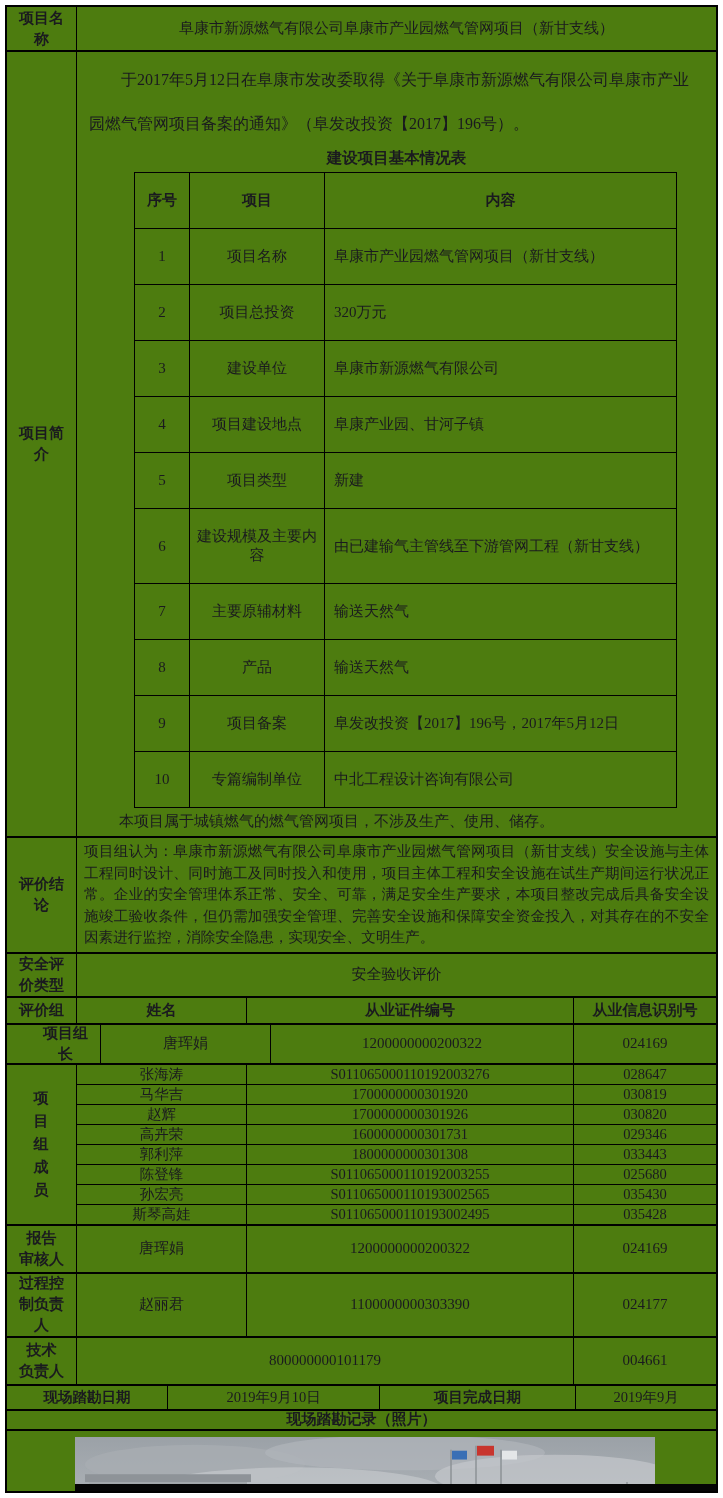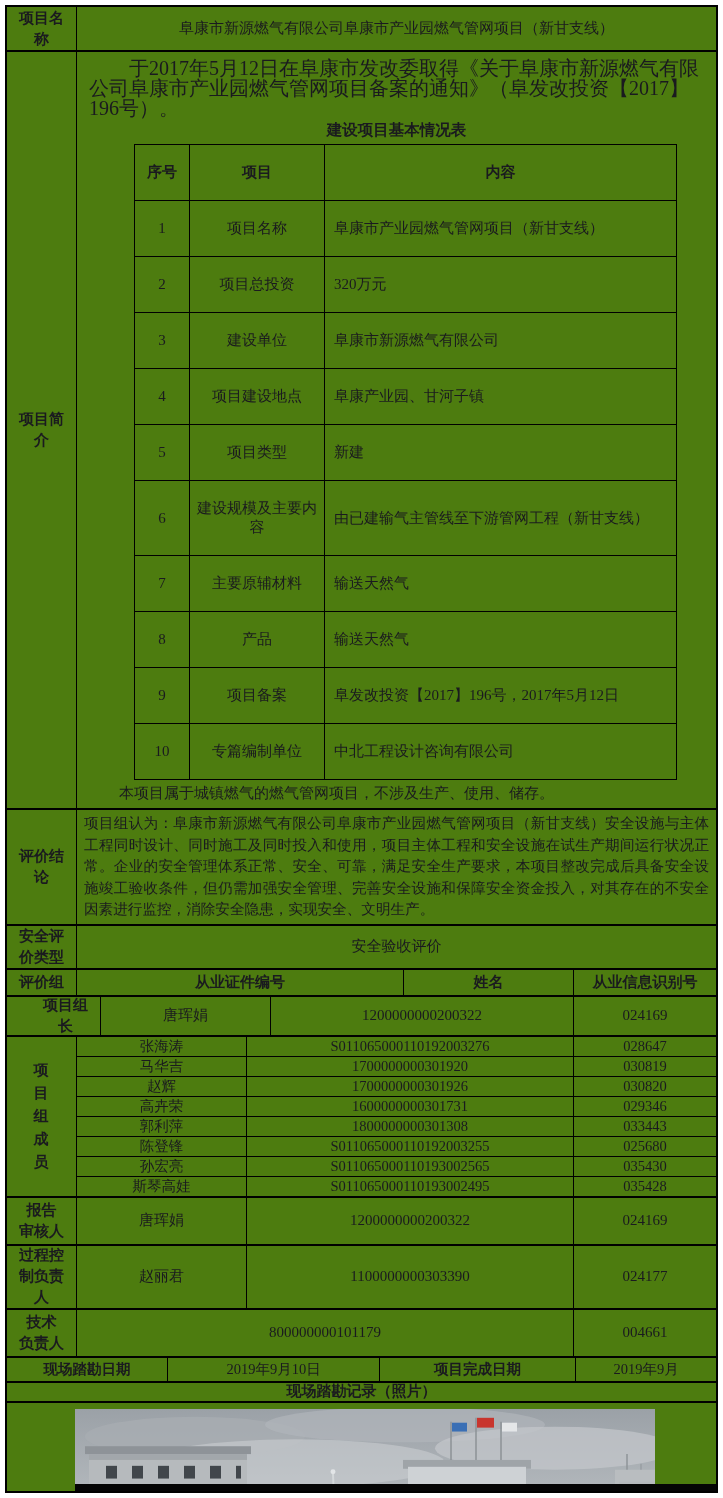--- a/index.html
+++ b/index.html
@@ -31,21 +31,21 @@
   .r-leader { height: 40px; padding-left: 24px; }
   .r-members { }
   .r-reviewer { height: 56px; }
   .r-process { height: 64px; }
   .r-tech { height: 64px; }
   .r-dates { height: 27px; }
   .r-photohdr { height: 20px; }
   .r-photo { flex: 1 1 auto; position: relative; overflow: hidden; }
 
   .intro-body { flex: 1; padding: 2px 0 4px 0; }
-  .intro-para { font-size: 20px; line-height: 20px; text-indent: 2em;
+  .intro-para { font-size: 16px; line-height: 44px; text-indent: 2em;
     padding: 4px 12px 0 12px; }
   .intro-tabletitle { text-align: center; font-weight: bold; font-size: 15.5px;
     line-height: 24px; margin: 0 0 2px 0; }
   .inner-table { border-collapse: collapse; margin-left: 57px; table-layout: fixed;
     width: 542px; }
   .inner-table th, .inner-table td { border: 1px solid #000; font-size: 15px;
     text-align: center; vertical-align: middle; padding: 18px 4px; }
   .inner-table th { font-weight: bold; height: 30px; }
   .inner-table td.content { text-align: left; padding-left: 9px; }
   .inner-table tr.h33 td { height: 33px; }
@@ -165,22 +165,22 @@
   </div>
 
   <div class="row r-evaltype thick">
     <div class="lbl">安全评
 价类型</div>
     <div class="cell full">安全验收评价</div>
   </div>
 
   <div class="row r-teamhdr thick">
     <div class="lbl">评价组</div>
+    <div class="cell c-name bold">姓名</div>
     <div class="cell c-cert bold">从业证件编号</div>
-    <div class="cell c-name bold">姓名</div>
     <div class="cell c-id bold">从业信息识别号</div>
   </div>
 
   <div class="row r-leader thick">
     <div class="lbl">项目组
 长</div>
     <div class="cell c-name">唐珲娟</div>
     <div class="cell c-cert">1200000000200322</div>
     <div class="cell c-id">024169</div>
   </div>

